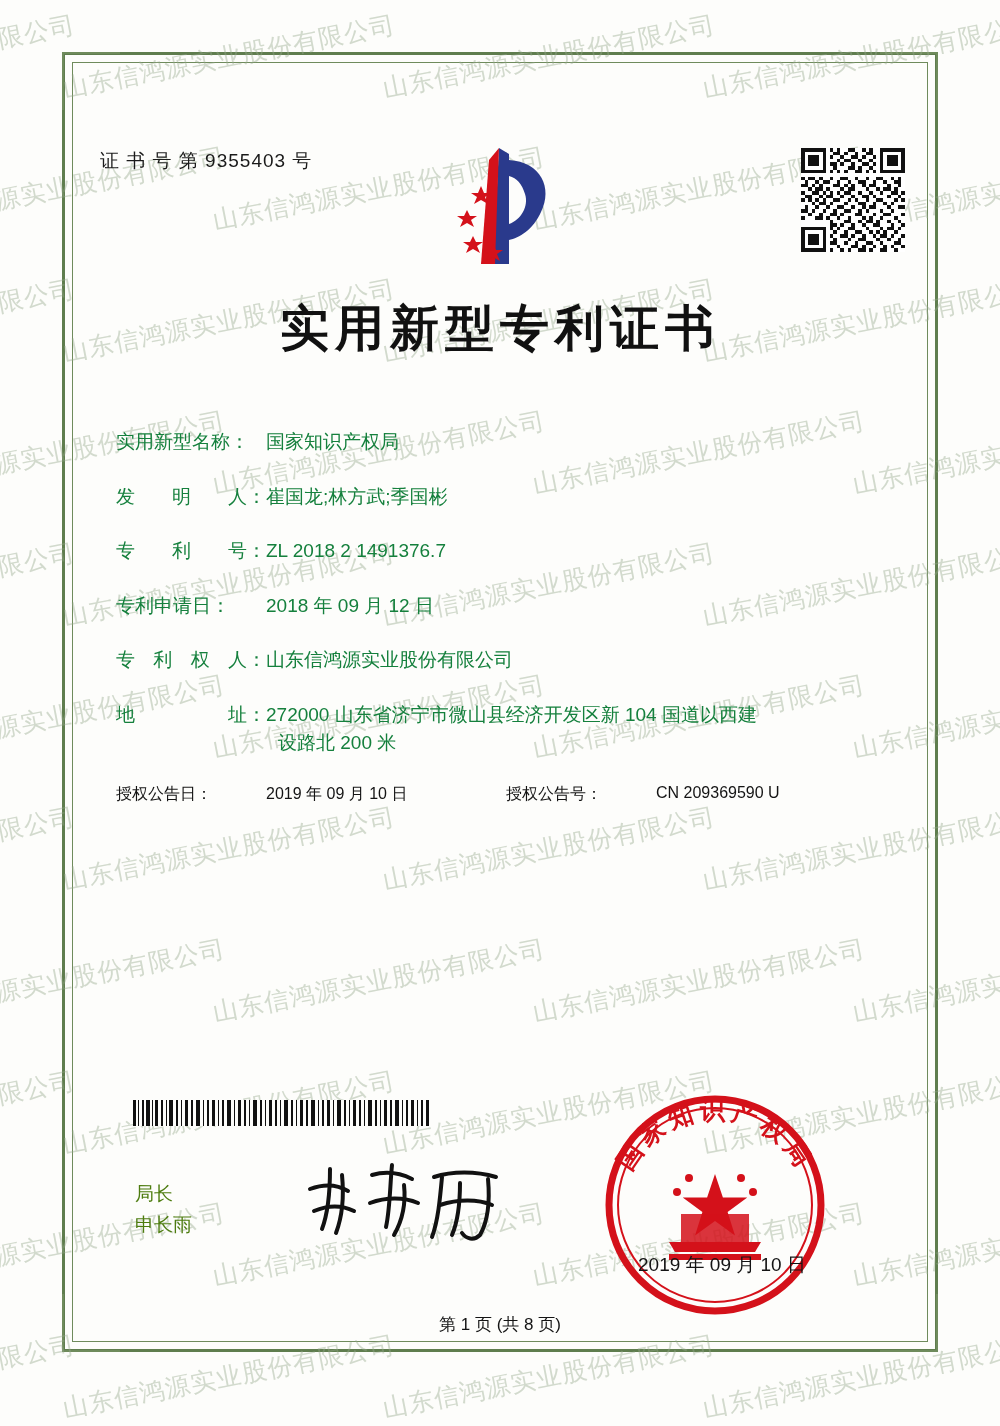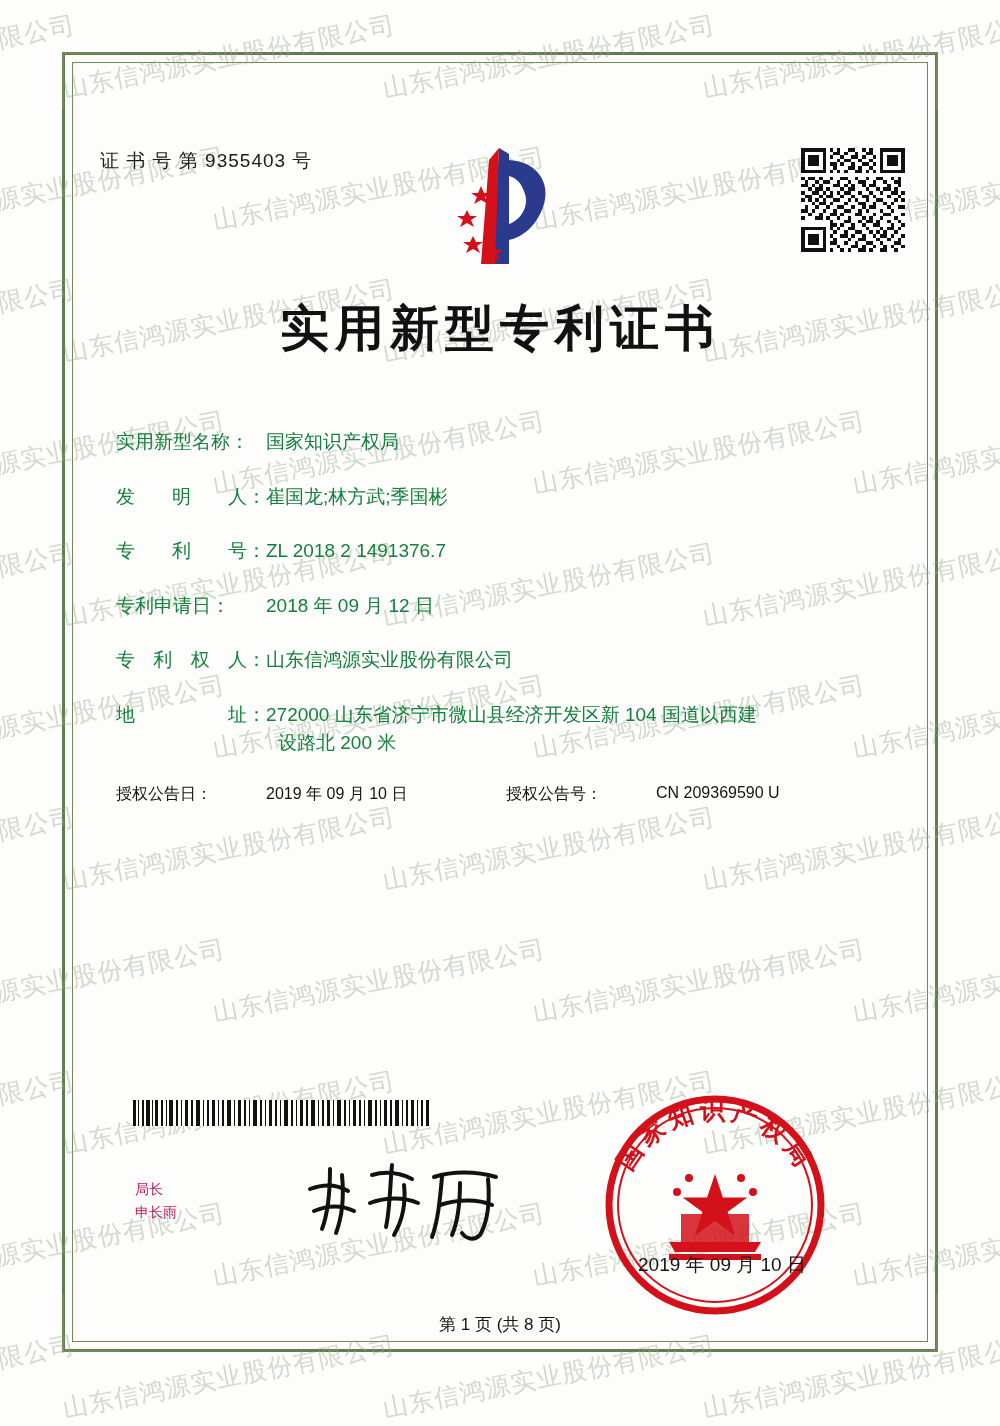--- a/index.html
+++ b/index.html
@@ -178,22 +178,22 @@
     height: 26px;
     z-index: 10;
   }
 
   
   .sign-block {
     position: absolute;
     left: 135px;
     top: 1178px;
     z-index: 10;
-    font-size: 14px;
-    color: #be185d;
+    font-size: 19px;
+    color: #4d7c0f;
     line-height: 1.65;
   }
   .signature-img {
     position: absolute;
     left: 300px;
     top: 1155px;
     width: 230px;
     height: 90px;
     z-index: 10;
   }

